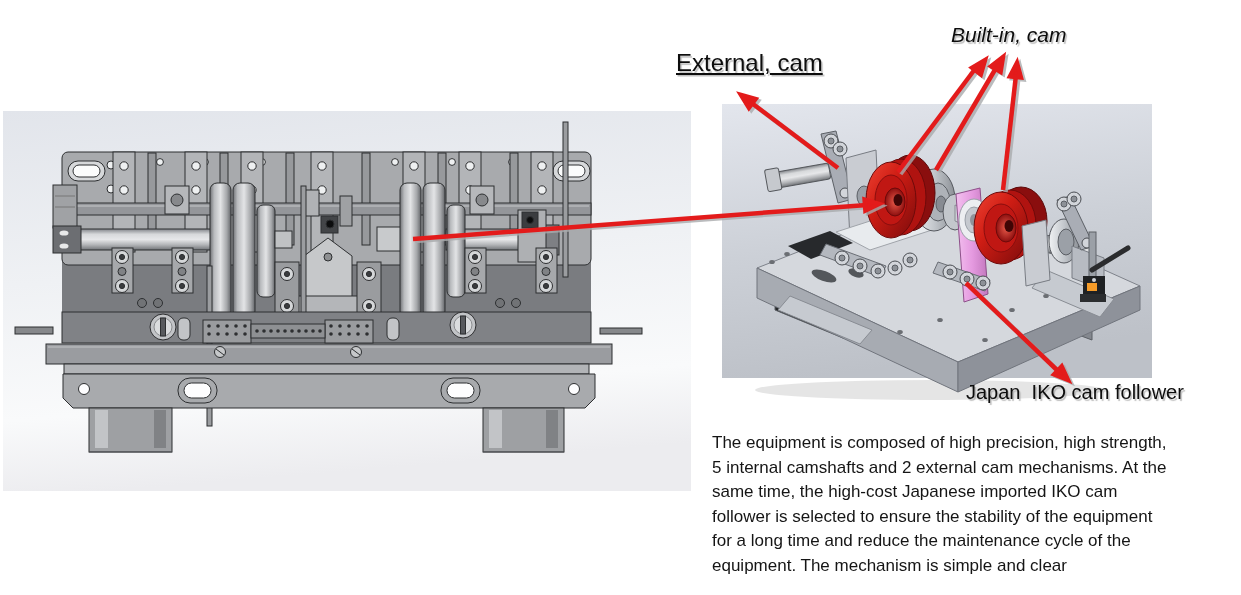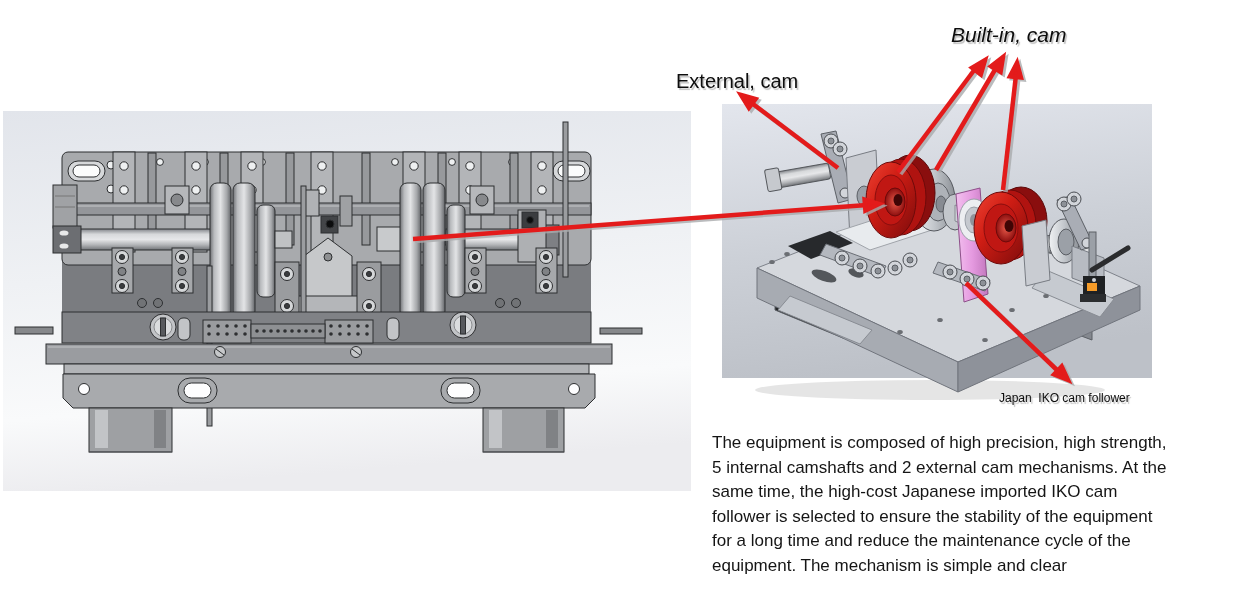--- a/index.html
+++ b/index.html
@@ -1,23 +1,23 @@
 <!DOCTYPE html>
 <html><head>
 <meta charset="utf-8">
 <style>
   html,body{margin:0;padding:0;background:#ffffff;}
   #slide{position:relative;width:1241px;height:595px;background:#ffffff;overflow:hidden;
          font-family:"Liberation Sans",sans-serif;}
   #art{position:absolute;left:0;top:0;}
   .lbl{position:absolute;color:#0d0d0d;white-space:pre;
        text-shadow:1.5px 1.5px 1px rgba(150,150,150,.6);}
-  #lbl-external{left:676px;top:70px;font-size:20px;}
+  #lbl-external{left:676px;top:49px;font-size:24px;text-decoration:underline;}
   #lbl-builtin{left:951px;top:23px;font-size:21px;font-style:italic;}
-  #lbl-iko{left:966px;top:391px;font-size:12px;margin-left:33px;}
+  #lbl-iko{left:966px;top:381px;font-size:20px;}
   #desc{position:absolute;left:712px;top:431px;width:540px;font-size:17px;
         line-height:24.6px;color:#151515;}
 </style>
 </head>
 <body>
 
 <div id="slide">
 
 <svg id="art" width="1241" height="595" viewBox="0 0 1241 595">
   <defs>

